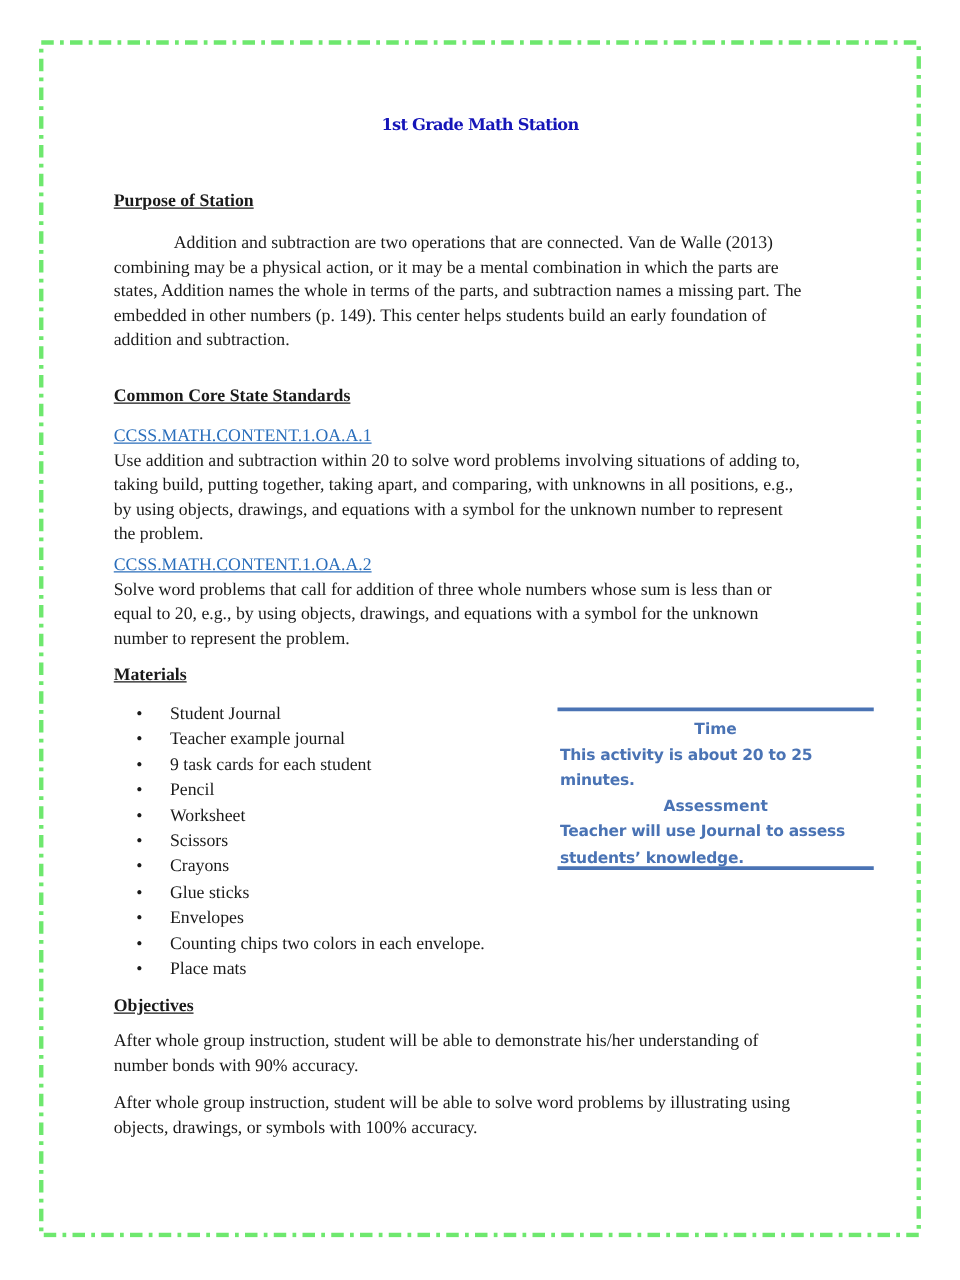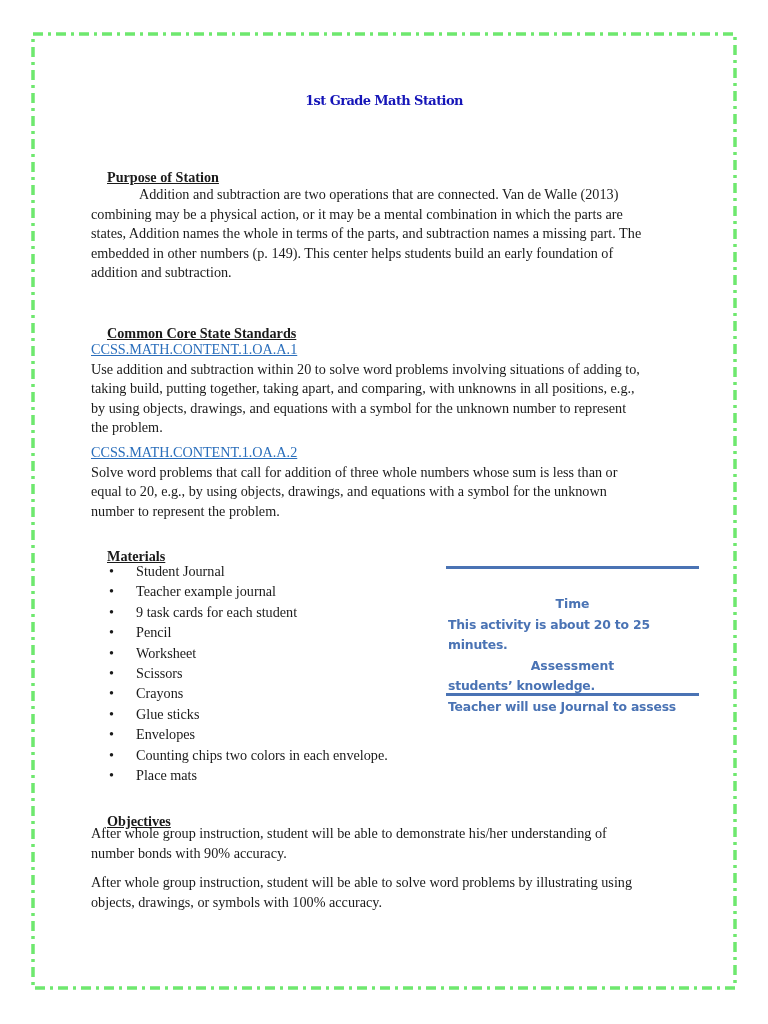--- a/index.html
+++ b/index.html
@@ -11,31 +11,31 @@
   .page {
     position: absolute; left: 91px; top: 0; width: 620px;
     font-family: "Liberation Serif", serif; font-size: 14.2px; color: #1a1a1a;
     line-height: 19.5px;
   }
   .title {
     position: absolute; left: 0; width: 768px; top: 93px; text-align: center;
     font-family: "DejaVu Serif", serif; font-weight: bold; font-size: 13px;
     color: #1515b8; letter-spacing: -0.6px;
   }
-  .h { font-weight: bold; text-decoration: underline; margin: 16px; position: absolute; left: 0; }
+  .h { font-weight: bold; text-decoration: underline; margin: 0; position: absolute; left: 0; }
   .p { margin: 0; position: absolute; left: 0; width: 600px; }
   .link { color: #2a6ebb; text-decoration: underline; }
   ul.materials { position: absolute; left: 0; margin: 0; padding: 0; list-style: none; }
   ul.materials li { position: relative; padding-left: 45px; height: 20.4px; line-height: 20.4px; }
   ul.materials li .bullet { position: absolute; left: 18px; top: 0; }
   .sidebox {
     position: absolute; left: 446px; top: 566px; width: 253px; height: 130px;
     border-top: 3px solid #4a73b4; border-bottom: 3px solid #4a73b4;
     font-family: "DejaVu Sans", sans-serif; font-weight: bold; font-size: 12.4px;
-    color: #4a73b4; line-height: 20.6px; box-sizing: border-box; padding-top: 25px;
+    color: #4a73b4; line-height: 20.6px; box-sizing: border-box; padding-top: 4px;
   }
   .sidebox .c { text-align: center; display: block; }
   .sidebox .l { display: block; padding-left: 2px; letter-spacing: -0.2px; }
 </style>
 </head>
 <body>
 
 <div class="frame">
   <svg width="706" height="958">
     <rect x="2" y="2" width="702" height="954" fill="none" stroke="#6ee86e" stroke-width="3.5" stroke-dasharray="10,5,3,5"></rect>
@@ -93,15 +93,15 @@
   <div class="p" style="top:873px">
     <div>After whole group instruction, student will be able to solve word problems by illustrating using</div>
     <div>objects, drawings, or symbols with 100% accuracy.</div>
   </div>
 </div>
 
 <div class="sidebox">
   <span class="c">Time</span>
   <span class="l">This activity is about 20 to 25 minutes.</span>
   <span class="c">Assessment</span>
+  <span class="l">Teacher will use Journal to assess</span>
   <span class="l">students’ knowledge.</span>
-  <span class="l">Teacher will use Journal to assess</span>
 </div>
 
 </body></html>

